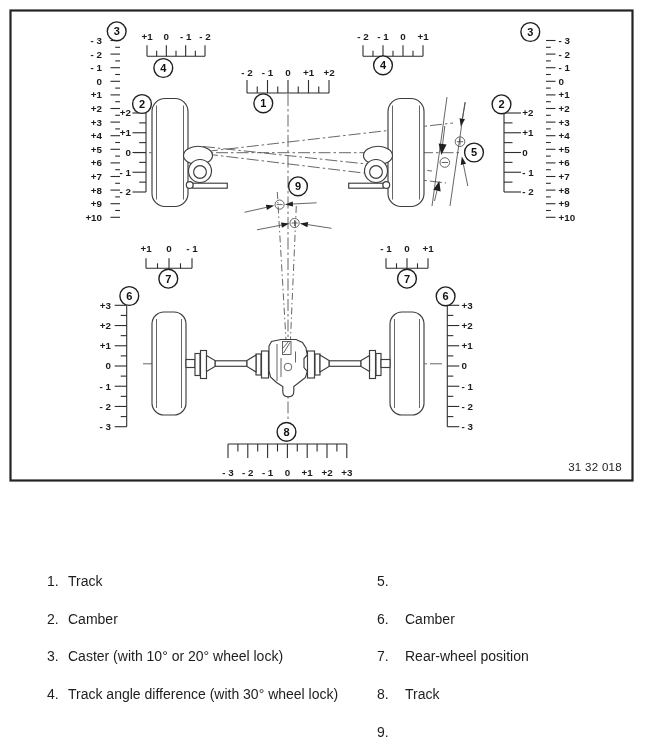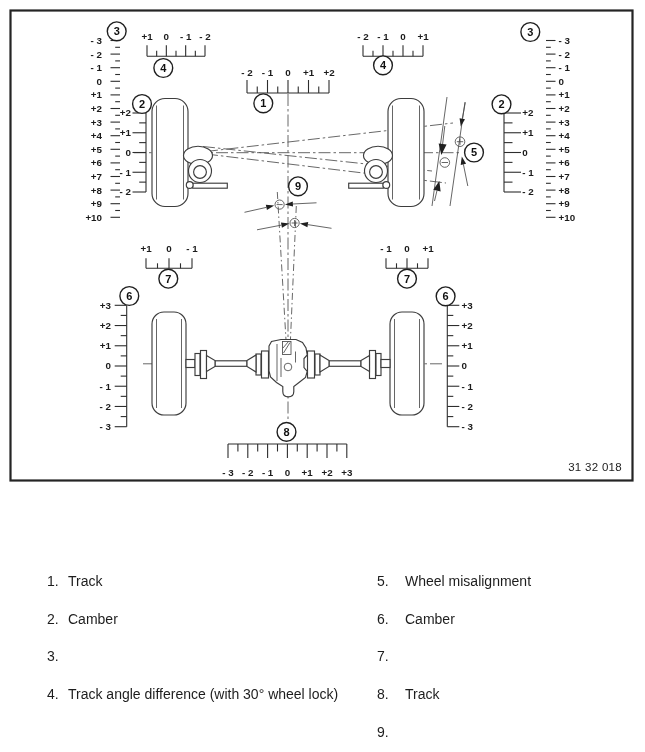--- a/index.html
+++ b/index.html
@@ -462,37 +462,38 @@
         <div class="legend-item">
           <span class="legend-num">1.</span>
           <span class="legend-label">Track</span>
         </div>
         <div class="legend-item">
           <span class="legend-num">2.</span>
           <span class="legend-label">Camber</span>
         </div>
         <div class="legend-item">
           <span class="legend-num">3.</span>
+          <span class="legend-label">Caster (with 10° or 20° wheel lock)</span>
         </div>
         <div class="legend-item">
           <span class="legend-num">4.</span>
           <span class="legend-label">Track angle difference (with 30° wheel lock)</span>
         </div>
       </div>
     <div class="legend-col legend-col-right">
         <div class="legend-item">
           <span class="legend-num">5.</span>
-          <span class="legend-label">Wheel misalignment</span>
         </div>
         <div class="legend-item">
           <span class="legend-num">6.</span>
           <span class="legend-label">Camber</span>
         </div>
         <div class="legend-item">
           <span class="legend-num">7.</span>
+          <span class="legend-label">Rear-wheel position</span>
         </div>
         <div class="legend-item">
           <span class="legend-num">8.</span>
           <span class="legend-label">Track</span>
         </div>
         <div class="legend-item">
           <span class="legend-num">9.</span>
         </div>
       </div>
   </div>

